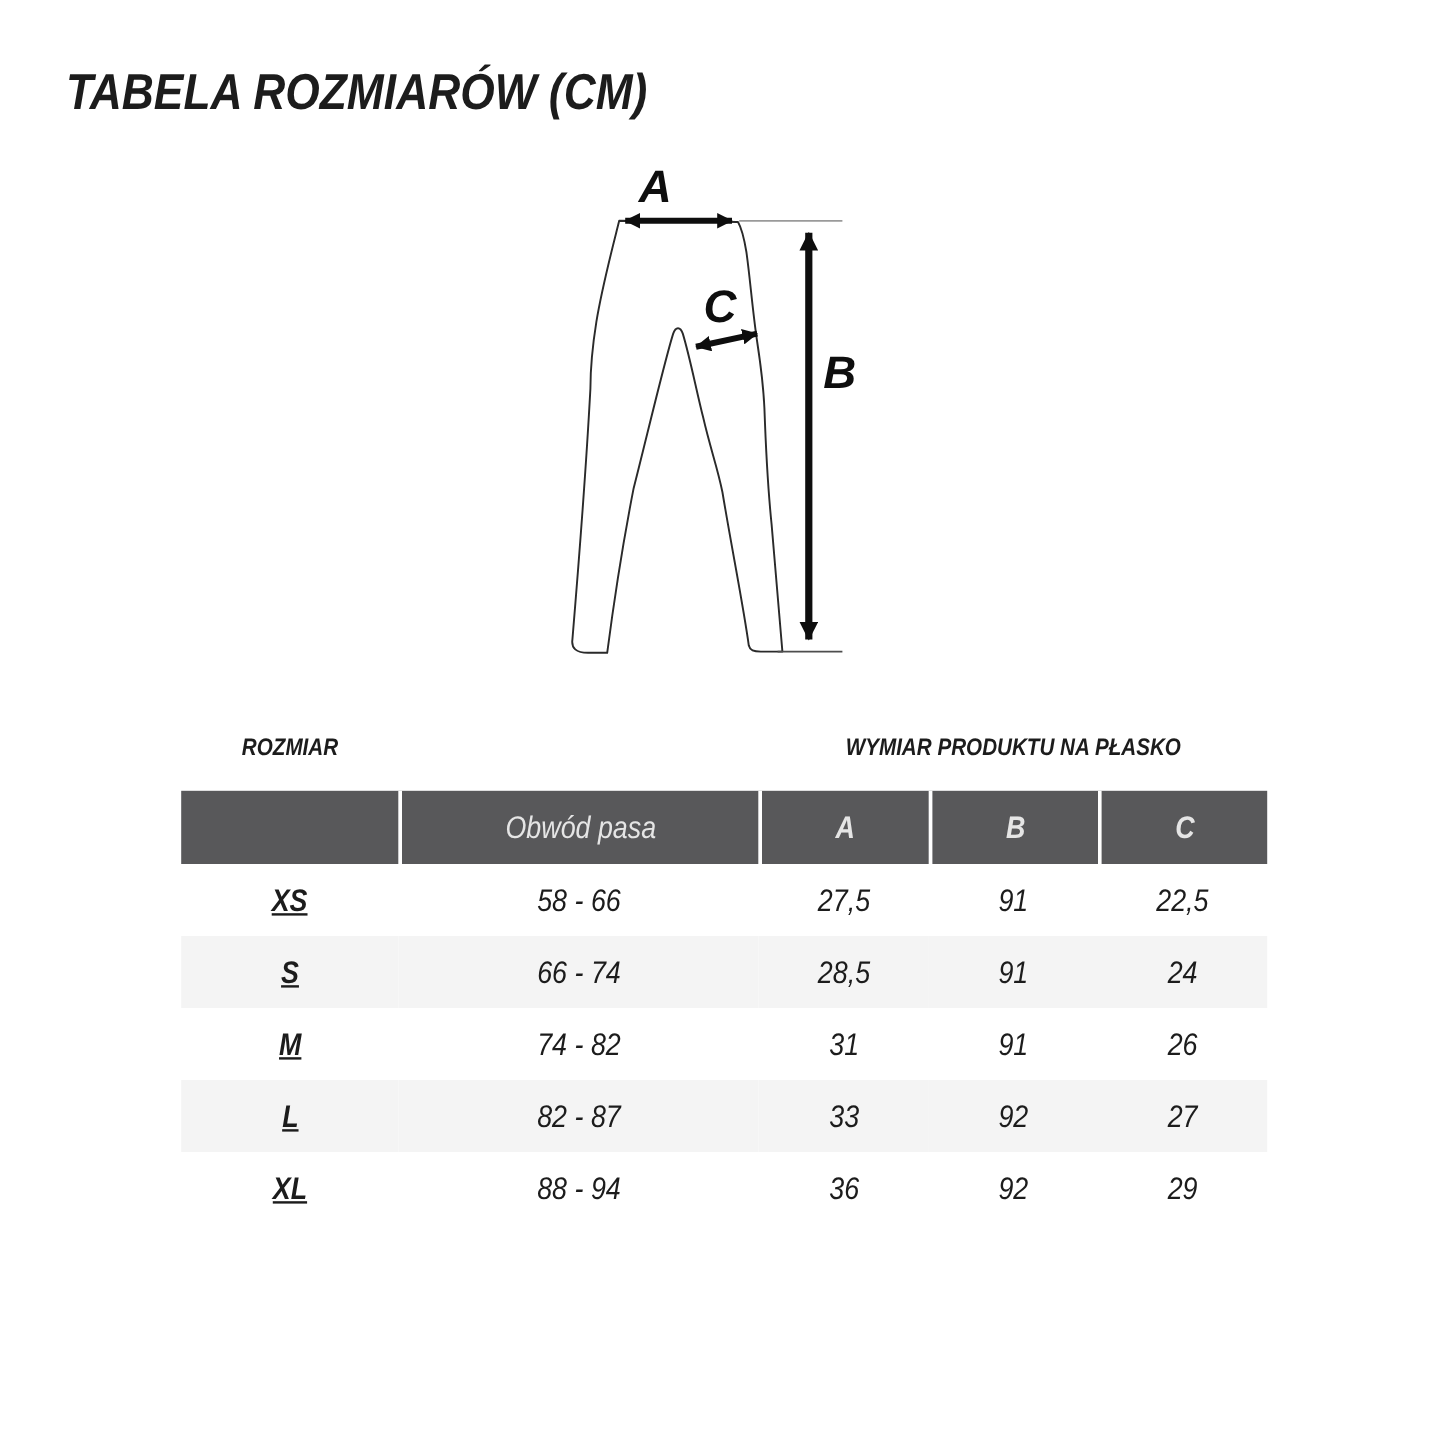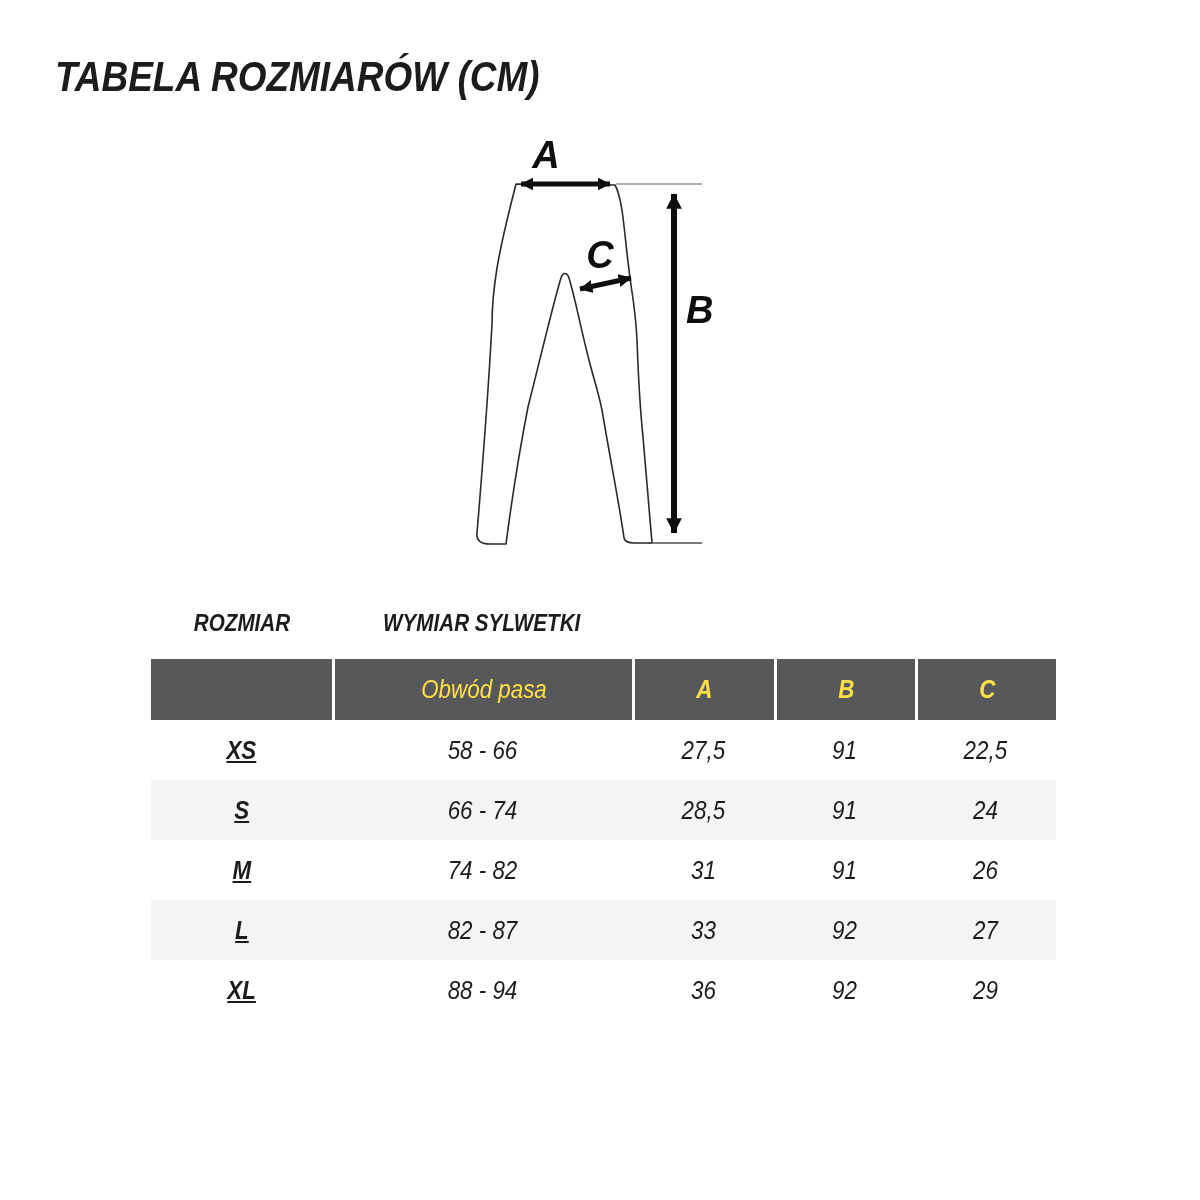--- a/index.html
+++ b/index.html
@@ -14,36 +14,36 @@
     position:absolute;left:55px;top:54px;font-size:42px;line-height:1.1;
     font-weight:700;font-style:italic;color:var(--text,#1c1c1c);
     transform:scaleX(0.88);transform-origin:left center;white-space:nowrap;
   }
   
   #diagram{position:absolute;left:440px;top:128px;width:330px;height:450px;}
   
   #group-labels{position:absolute;left:151px;top:604px;width:905px;height:38px;}
   #group-labels span{
     position:absolute;top:0;line-height:38px;text-align:center;
-    font-size:24px;font-weight:700;font-style:italic;white-space:nowrap;
+    font-size:20px;font-weight:700;font-style:italic;white-space:nowrap;
   }
   #gl-size{left:0;width:181px;}
   #gl-body{left:181px;width:300px;}
   #gl-product{left:481px;width:424px;}
   #size-table{
     position:absolute;left:151px;top:659px;width:905px;
     display:grid;grid-template-columns:181px 300px 142px 141px 141px;
     grid-template-rows:61px repeat(5,60px);
   }
   .trow{display:contents;}
   .trow > div{
     display:flex;align-items:center;justify-content:center;
     font-style:italic;font-size:26px;
   }
-  .thead > div{background:var(--header-bg,#58585a);color:#fde047;font-weight:500;}
+  .thead > div{background:var(--header-bg,#58585a);color:#e5e5e5;font-weight:500;}
   .thead > div + div{border-left:3px solid #fff;}
   .thead > div.colletter{font-weight:700;}
   .trow.alt > div{background:var(--stripe,#f4f4f4);}
   .trow .size{font-weight:700;text-decoration:underline;}
   .trow .val{font-weight:400;}
   svg text{font-family:"Liberation Sans",sans-serif;font-style:italic;font-weight:700;}
 </style>
 </head>
 <body>
 
@@ -84,21 +84,21 @@
   <line x1="234" y1="66" x2="234" y2="405" stroke="#0e0e0e" stroke-width="6" marker-start="url(#ah)" marker-end="url(#ah)"></line>
   <line x1="140" y1="161" x2="191" y2="150" stroke="#0e0e0e" stroke-width="5" marker-start="url(#ah)" marker-end="url(#ah)"></line>
 
   <text x="106" y="40" font-size="38" text-anchor="middle" fill="#0e0e0e">A</text>
   <text x="246" y="195" font-size="38" text-anchor="start" fill="#0e0e0e">B</text>
   <text x="160" y="140" font-size="38" text-anchor="middle" fill="#0e0e0e">C</text>
 </svg>
 
 <div id="group-labels">
   <span id="gl-size"><i class="cx">ROZMIAR</i></span>
-  <span id="gl-body"><i class="cx">WYMIAR SYLWETKI</i></span>
+  <span id="gl-product"><i class="cx">WYMIAR PRODUKTU NA PŁASKO</i></span>
 </div>
 
 <div id="size-table">
   <div class="trow thead">
     <div></div>
     <div>
         <span class="cx">Obwód pasa</span>
       </div>
     <div class="colletter">
         <span class="cx">A</span>

